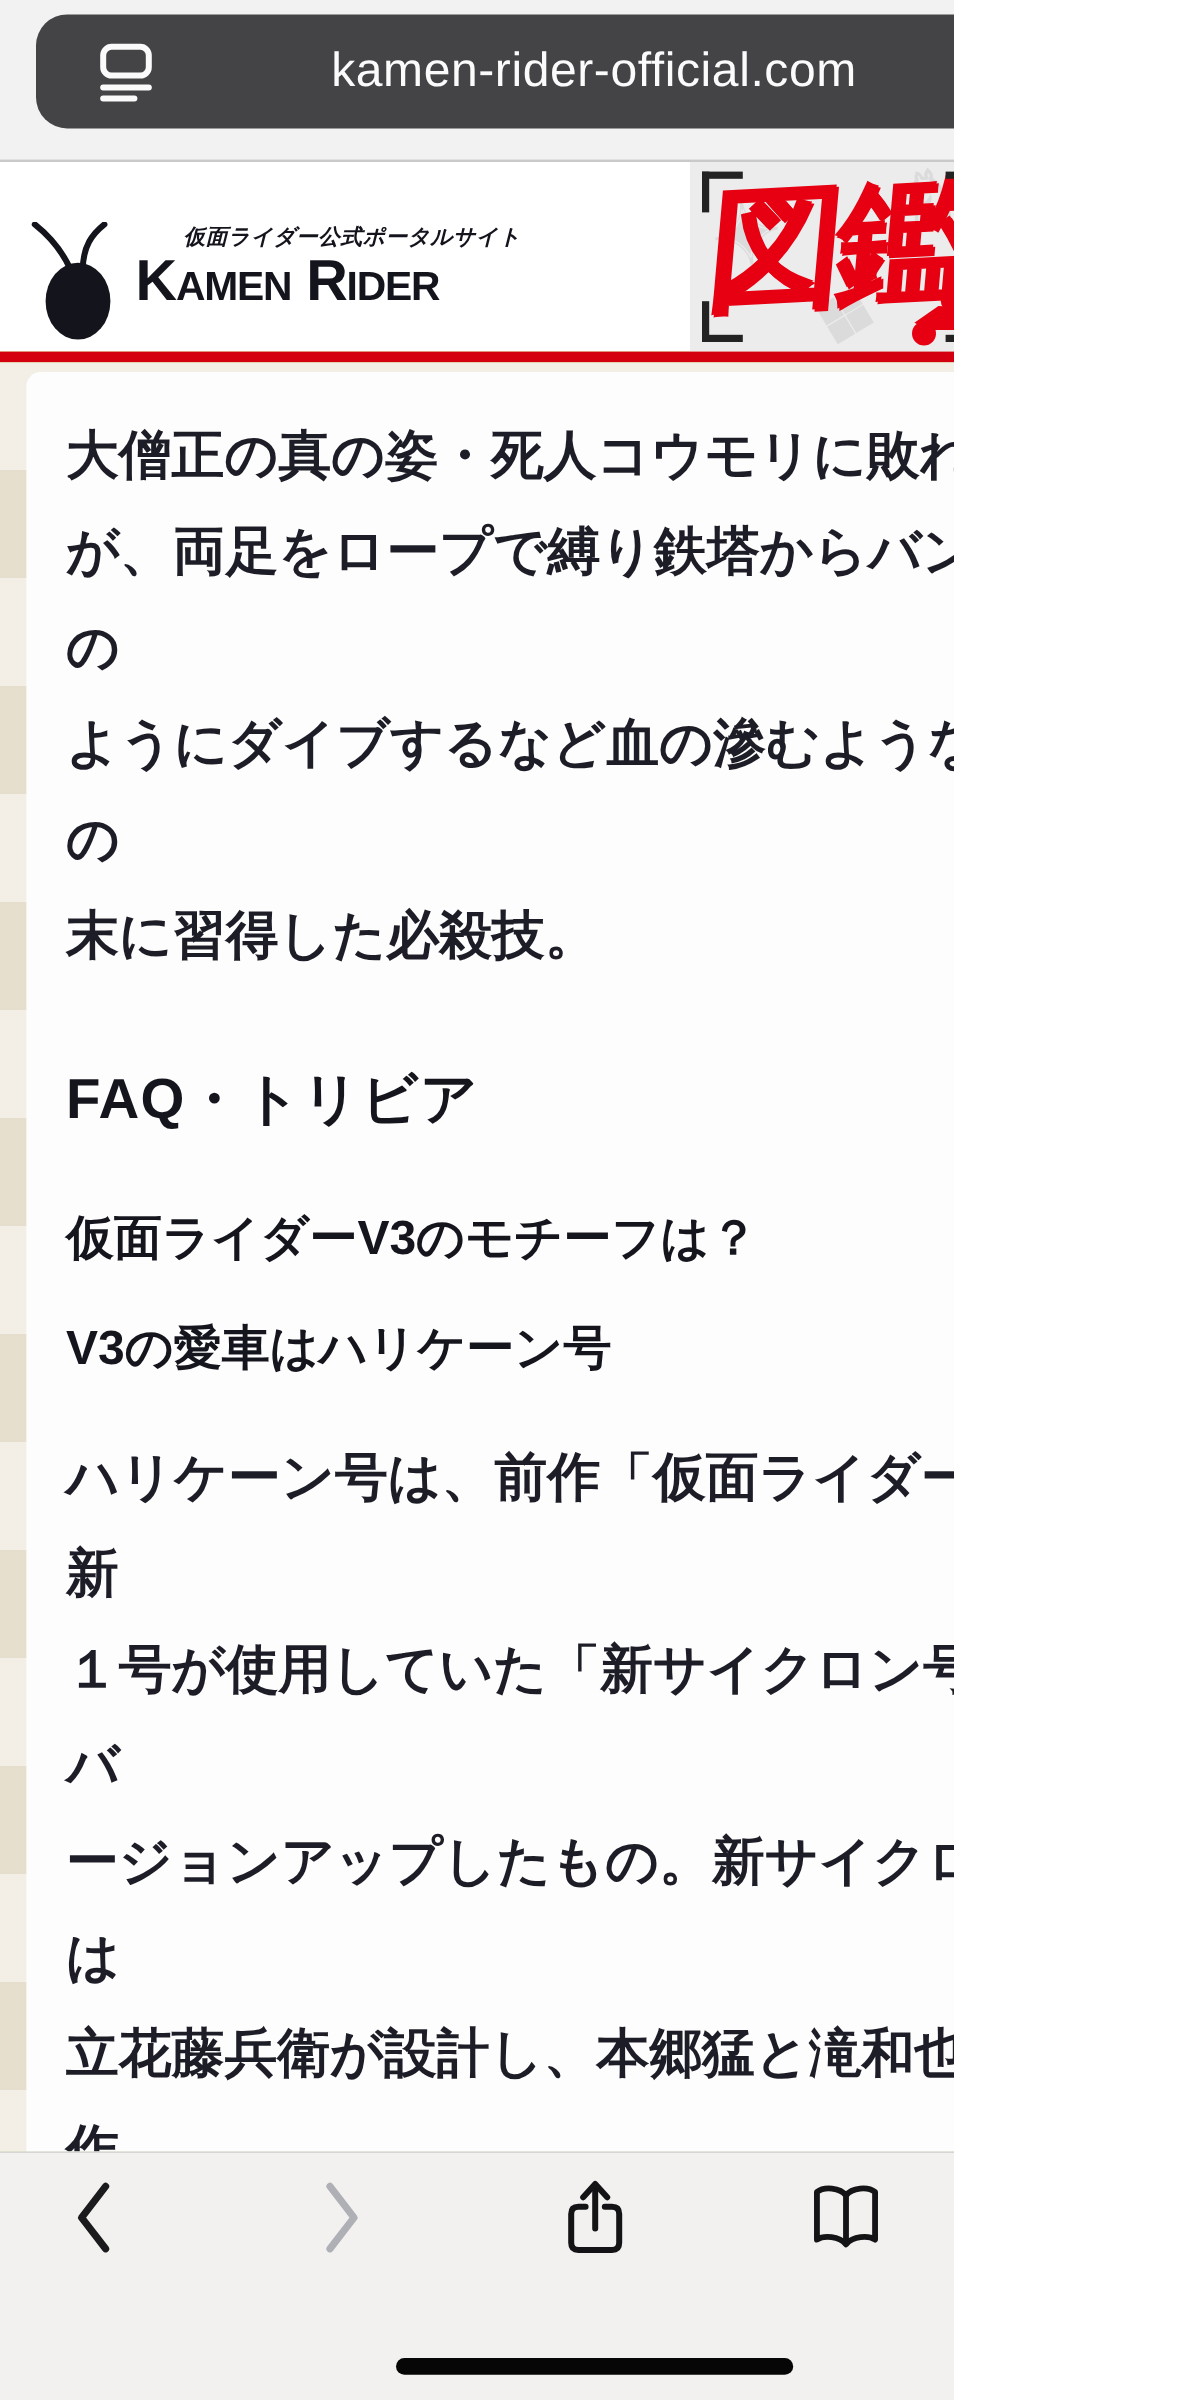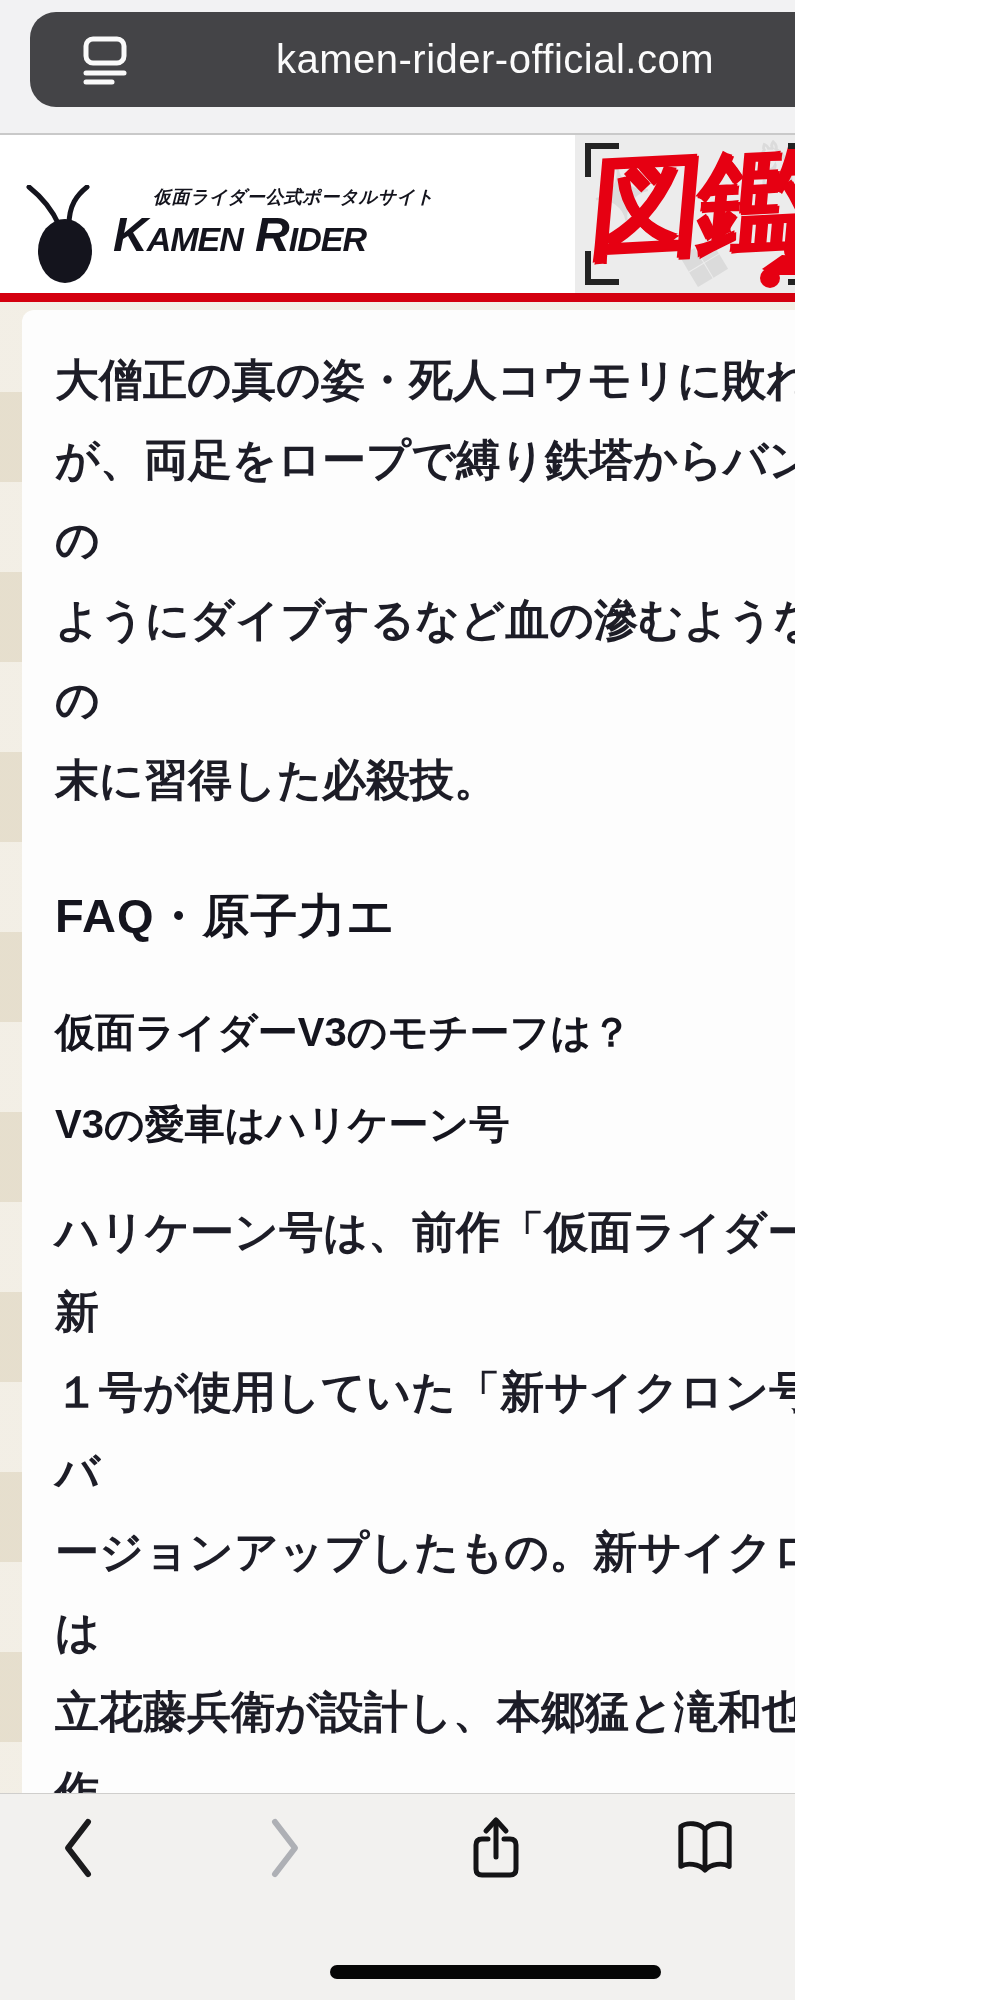--- a/index.html
+++ b/index.html
@@ -14,21 +14,21 @@
   .url-text { color:#fbfbfb; font-size:40px; letter-spacing:.5px; }
   .pill-btn { position:absolute; top:0; height:95px; width:110px; display:flex; align-items:center; justify-content:center; cursor:pointer; }
   .pill-btn.left { left:20px; }
   .pill-btn.right { right:8px; }
 
   
   .site-header { position:absolute; top:135px; left:0; width:991px; height:158px; background:#fff; }
   .logo { position:absolute; left:25px; top:50px; display:flex; align-items:flex-start; cursor:pointer; }
   .logo-text { margin-left:6px; color:#14141d; }
   .tagline { font-size:18px; font-weight:700; font-style:italic; letter-spacing:.5px; margin-bottom:2px;margin-left:40px; }
-  .brand-row { display:flex; align-items:baseline; font-style:italic; font-weight:900; color:#14141d; }
+  .brand-row { display:flex; align-items:baseline; font-weight:900; color:#14141d; }
   .brand-main { font-size:48px; line-height:1; font-variant:small-caps; letter-spacing:-1px; }
   .brand-web { font-size:64px; line-height:.9; margin-left:10px; letter-spacing:-2px; }
 
   .zukan { position:absolute; left:575px; top:0; width:257px; height:158px;
     background:#ececec; overflow:hidden; cursor:pointer; }
   .wm { position:absolute; color:#c7c7c7; opacity:.45; font-weight:900; }
   .zukan-label { position:absolute; left:16px; top:-10px; font-size:112px; line-height:158px;
     font-weight:900; color:#e60012; letter-spacing:-6px;
     transform:skewX(-8deg) rotate(-3deg); white-space:nowrap;
     text-shadow:2px 2px 0 #e60012; }
@@ -150,21 +150,21 @@
   </div>
 
   <div class="red-bar"></div>
 
   <div class="page-bg">
     <div class="card">
       <p class="p p1">大僧正の真の姿・死人コウモリに敗れたV3
 が、両足をロープで縛り鉄塔からバンジーの
 ようにダイブするなど血の滲むような特訓の
 末に習得した必殺技。</p>
-      <h2 class="faq-h">FAQ・原子力エ</h2>
+      <h2 class="faq-h">FAQ・トリビア</h2>
       <h3 class="sub-h sub1">仮面ライダーV3のモチーフは？</h3>
       <h3 class="sub-h sub2">V3の愛車はハリケーン号</h3>
       <p class="p p3">ハリケーン号は、前作「仮面ライダー」で新
 １号が使用していた「新サイクロン号」をバ
 ージョンアップしたもの。新サイクロン号は
 立花藤兵衛が設計し、本郷猛と滝和也が制作
 したマシンだったが、ハリケーン号はダブル
 ライダーがV3のために設計・開発。原子力エ</p>
 
     </div>

